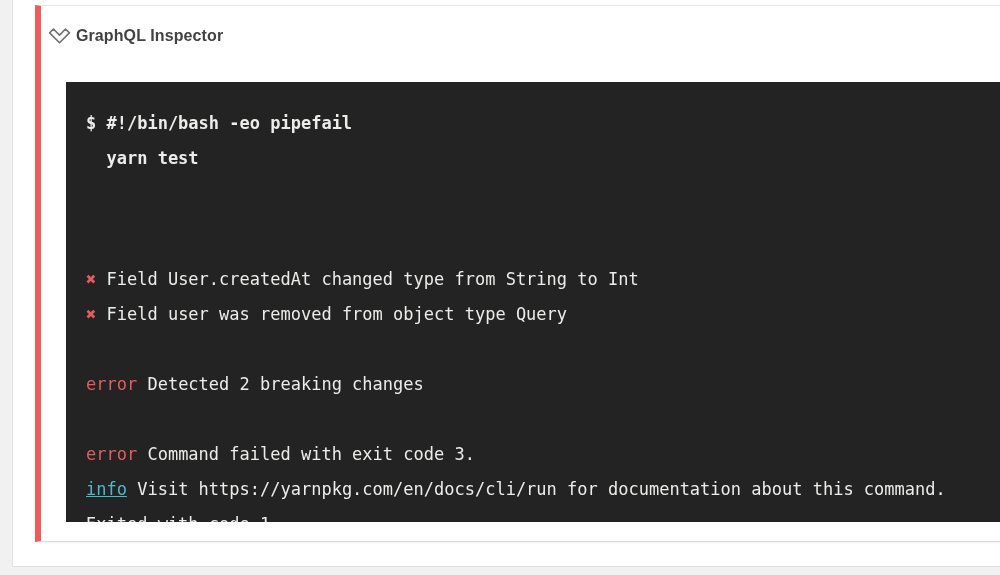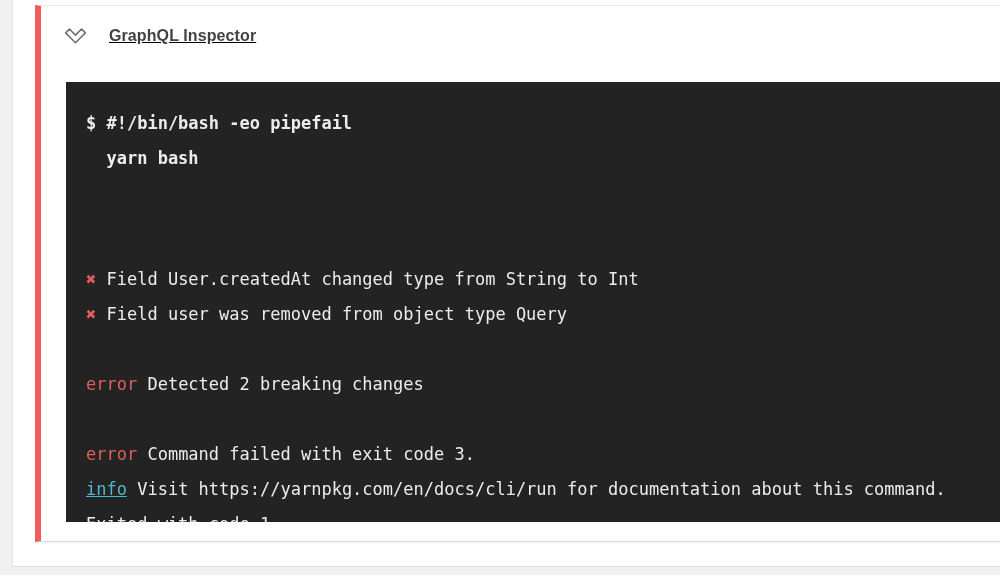--- a/index.html
+++ b/index.html
@@ -38,25 +38,24 @@
     box-sizing: border-box;
     background: #ffffff;
     border-left: 6px solid #ef5c5c;
     border-top: 1px solid #e7e7e7;
     border-bottom: 1px solid #dcdcdc;
     box-shadow: 0 1px 2px rgba(0,0,0,0.05);
   }
   .card-header {
     position: absolute;
     top: 19px;
-    left: 22px;
+    left: 6px;
     display: flex;
     align-items: center;
-    gap: 21px;
-    text-decoration: underline;
+    gap: 4px;
   }
   .chev-icon {
     width: 25px;
     height: 21px;
     display: block;
     cursor: pointer;
   }
   .card-title {
     font-size: 16px;
     font-weight: 700;
@@ -98,21 +97,21 @@
     <div class="card-header">
       <svg class="chev-icon" viewBox="0 0 24 20">
         <path d="M2.5,7.5 L12,17 L21.5,7.5 L17.8,3.8 L12,9.6 L6.2,3.8 Z" fill="none" stroke="#6f6f6f" stroke-width="1.5" stroke-linejoin="round"></path>
       </svg>
       <span class="card-title">GraphQL Inspector</span>
     </div>
 
     <div class="terminal">
       <div class="cmd-block">
           <div class="term-line"><span>$ #!/bin/bash -eo pipefail</span></div>
-          <div class="term-line"><span>  yarn bash</span></div>
+          <div class="term-line"><span>  yarn test</span></div>
         </div>
       <div class="cmd-gap"></div>
       <div class="out-block">
           <div class="term-line">&nbsp;</div>
           <div class="term-line">&nbsp;</div>
           <div class="term-line"><span class="seg-error">✖</span><span> Field User.createdAt changed type from String to Int</span></div>
           <div class="term-line"><span class="seg-error">✖</span><span> Field user was removed from object type Query</span></div>
           <div class="term-line">&nbsp;</div>
           <div class="term-line"><span class="seg-error">error</span><span> Detected 2 breaking changes</span></div>
           <div class="term-line">&nbsp;</div>

